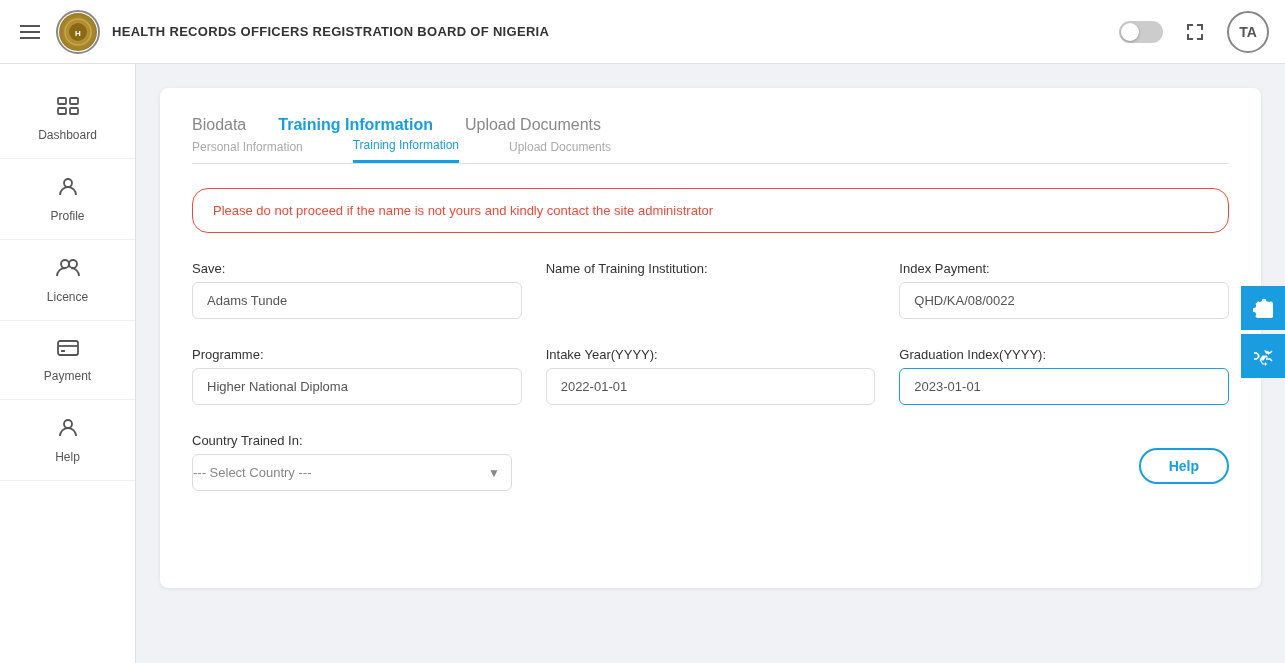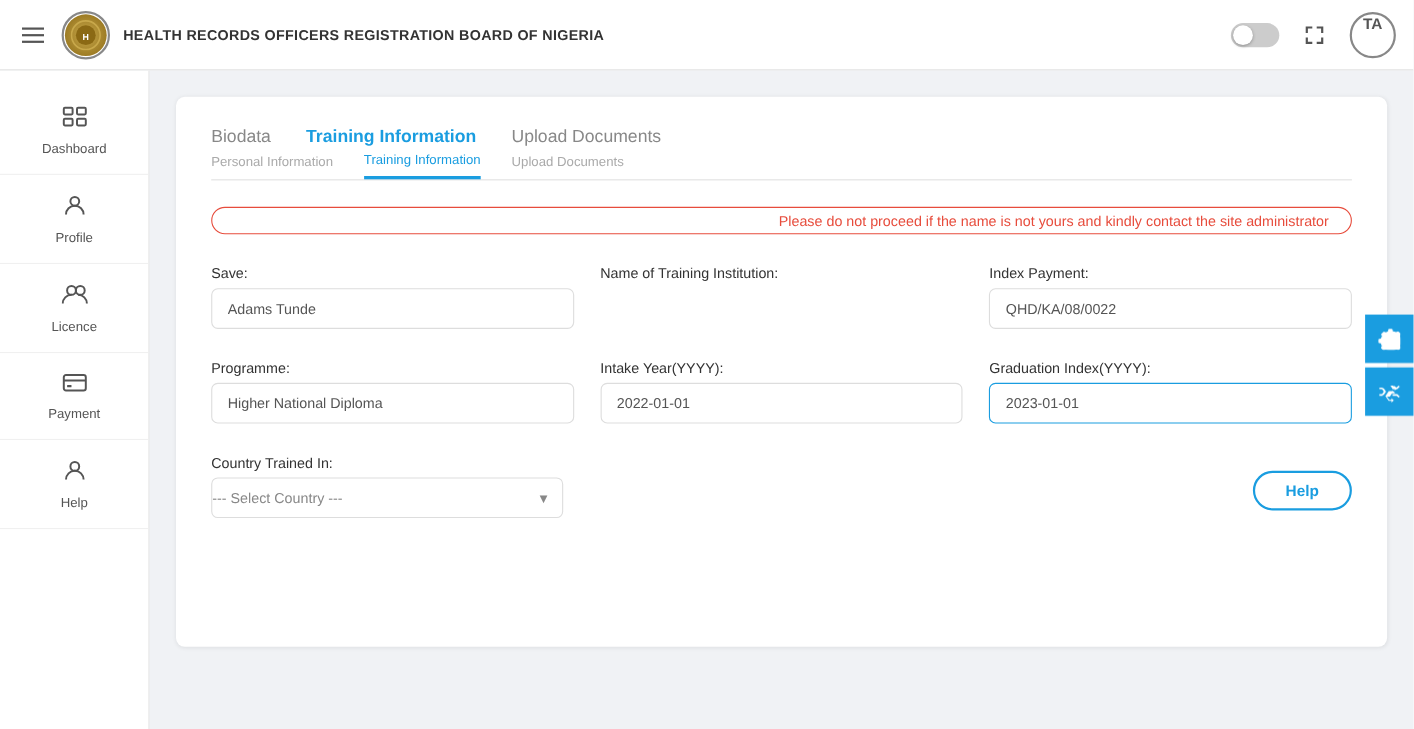--- a/index.html
+++ b/index.html
@@ -29,21 +29,21 @@
     }
     .toggle-knob {
       width: 18px; height: 18px; background: white; border-radius: 50%; position: absolute; top: 2px; left: 2px;
       box-shadow: 0 1px 3px rgba(0,0,0,0.3);
     }
     .fullscreen-btn {
       width: 32px; height: 32px; display: flex; align-items: center; justify-content: center; cursor: pointer; color: #555;
     }
     .avatar-btn {
       width: 42px; height: 42px; border-radius: 50%; border: 2px solid #888;
-      display: flex; justify-content: center;
+      display: flex; align-items: center; justify-content: center;
       font-weight: bold; font-size: 14px; color: #555; cursor: pointer; background: #fff;
     }
 
     
     .layout { display: flex; height: calc(663px - 64px); }
 
     
     .sidebar {
       width: 136px; background: #fff; border-right: 1px solid #e0e0e0;
       display: flex; flex-direction: column; align-items: center; padding-top: 16px; gap: 0;
@@ -61,28 +61,28 @@
     .card {
       background: #fff; border-radius: 8px; padding: 28px 32px;
       box-shadow: 0 1px 4px rgba(0,0,0,0.08); min-height: 500px;
     }
 
     
     .tabs-row { display: flex; gap: 32px; align-items: baseline; margin-bottom: 4px; text-align: center; }
     .tab-label { font-size: 16px; color: #aaa; cursor: pointer; }
     .tab-label.active { color: #1a9de0; font-weight: 600; }
     .tab-label.inactive { color: #888; }
-    .tab-underline-row { display: flex; gap: 28px; align-items: center; border-bottom: 1px solid #e0e0e0; padding-bottom: 0; }
+    .tab-underline-row { display: flex; gap: 50px; align-items: center; border-bottom: 1px solid #e0e0e0; padding-bottom: 0; }
     .tab-sub { font-size: 12px; color: #aaa; padding-bottom: 8px; cursor: pointer; }
     .tab-sub.active { color: #1a9de0; border-bottom: 3px solid #1a9de0; font-weight: 500; }
 
     
     .alert-box {
-      border: 1px solid #e74c3c; border-radius: 16px; padding: 4px 20px;
-      color: #e74c3c; font-size: 13px; margin: 24px 0 28px 0; background: #fff; text-align: right;
+      border: 1px solid #e74c3c; border-radius: 16px; padding: 14px 20px;
+      color: #e74c3c; font-size: 13px; margin: 24px 0 28px 0; background: #fff;
     }
 
     
     .form-row { display: flex; gap: 24px; margin-bottom: 28px; }
     .form-group { display: flex; flex-direction: column; gap: 6px; flex: 1; }
     .form-label { font-size: 13px; color: #333; font-weight: 500; }
     .form-input {
       border: 1px solid #ddd; border-radius: 6px; padding: 10px 14px;
       font-size: 13px; color: #555; background: #fff; outline: none; width: 100%;
     }

